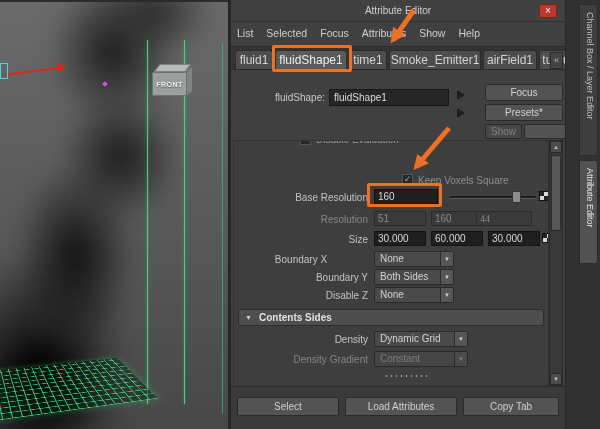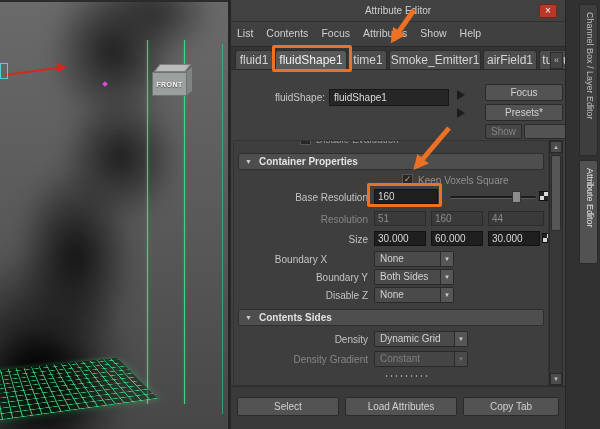--- a/index.html
+++ b/index.html
@@ -141,21 +141,21 @@
 
   <div class="panel">
 
     <div class="titlebar">
       <div class="title">Attribute Editor</div>
       <div class="closebtn">×</div>
     </div>
 
     <div class="menubar">
       <span>List</span>
-      <span>Contents</span>
+      <span>Selected</span>
       <span>Focus</span>
       <span>Attributes</span>
       <span>Show</span>
       <span>Help</span>
     </div>
 
     <div class="tabstrip">
       <div class="tab" style="left:4px; width:38px;">fluid1</div>
       <div class="tab active" style="left:44px; width:72px;">fluidShape1</div>
       <div class="tab" style="left:118px; width:38px;">time1</div>
@@ -177,38 +177,34 @@
 
     <div class="scrollpane">
 
       <div class="clipped">
         <div class="inner">
           <span class="cb" style="position:static;"></span>
           <span>Disable Evaluation</span>
         </div>
       </div>
 
-      <div class="sech" style="top:12px;">
-        <span class="tri">▼</span>
-        <span>Container Properties</span>
-      </div>
 
       <div class="cb" style="left:168px; top:33px;">✓</div>
       <div class="cblabel" style="left:184px; top:34px;">Keep Voxels Square</div>
 
       <div class="plabel" style="top:51px;">Base Resolution</div>
       <input class="nfield" style="left: 140px; top: 48px; width: 64px;" value="160">
       <div class="slidertrack" style="left:216px; top:55px; width:86px;"></div>
       <div class="sliderhandle" style="left:278px; top:50px;"></div>
       <div class="checker" style="left:305px; top:50px;"></div>
 
       <div class="plabel dim" style="top:73px;">Resolution</div>
       <div class="nfield dim" style="left:140px; top:70px; width:52px;">51</div>
       <div class="nfield dim" style="left:197px; top:70px; width:52px;">160</div>
-      <div class="nfield dim" style="left:254px; top:70px; width:56px;">44</div>
+      <div class="nfield dim" style="left:242px; top:70px; width:56px;font-family:Liberation Serif, serif;">44</div>
 
       <div class="plabel" style="top:93px;">Size</div>
       <input class="nfield" style="left: 140px; top: 90px; width: 52px;" value="30.000">
       <input class="nfield" style="left: 197px; top: 90px; width: 52px;" value="60.000">
       <input class="nfield" style="left: 254px; top: 90px; width: 52px;" value="30.000">
       <div class="checker" style="left:308px; top:92px;"></div>
 
       <div class="plabel" style="top:113px;text-align:center;">Boundary X</div>
       <div class="dd" style="left:140px; top:110px; width:80px;">
         <span>None</span>

